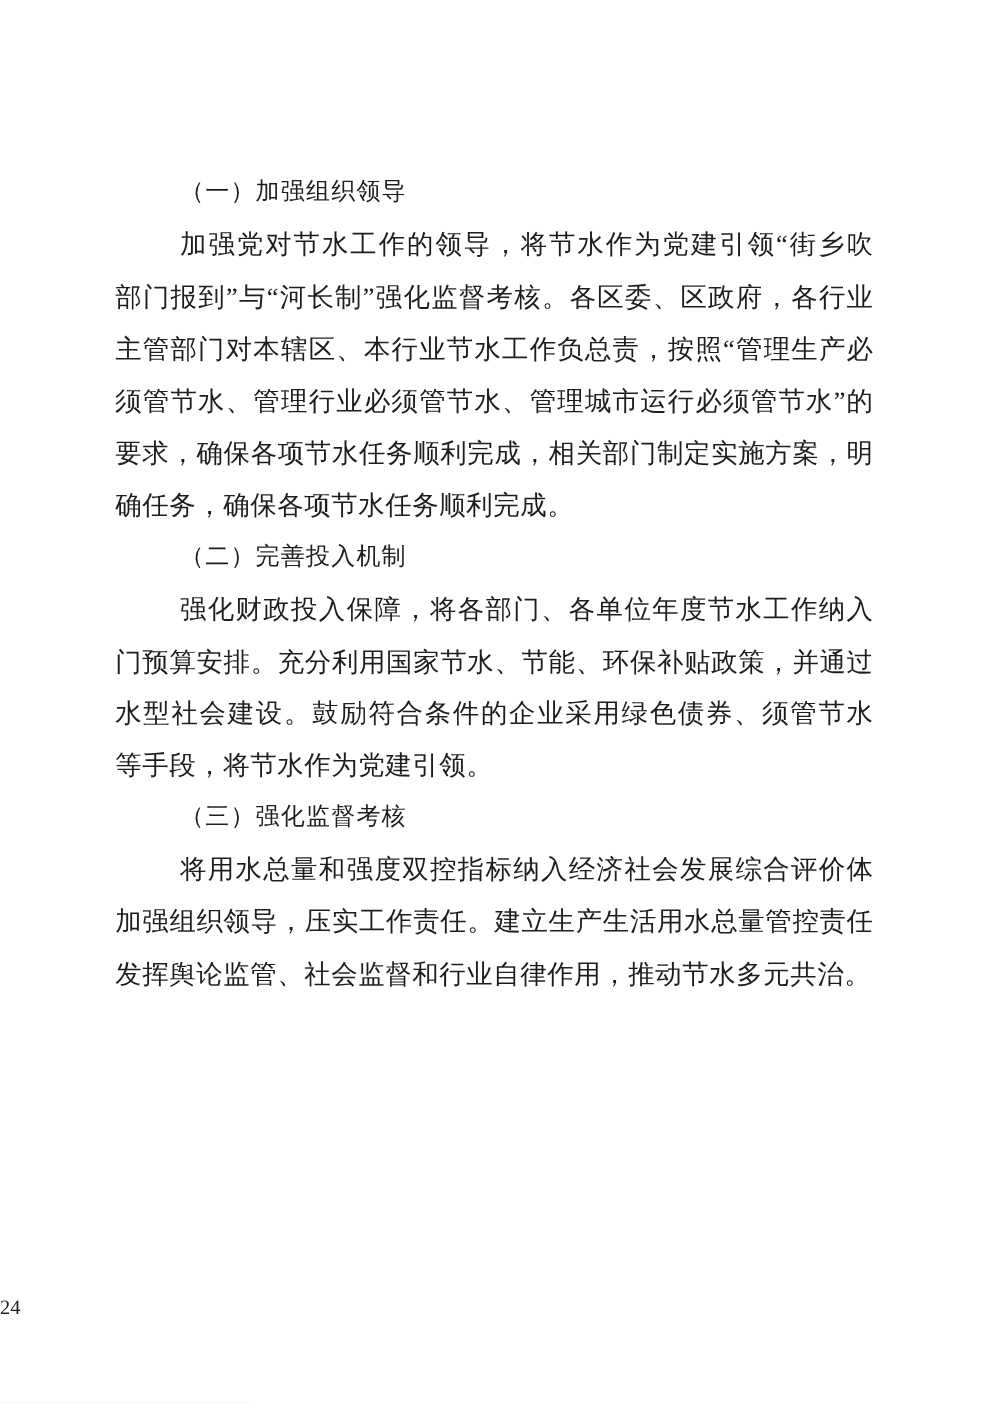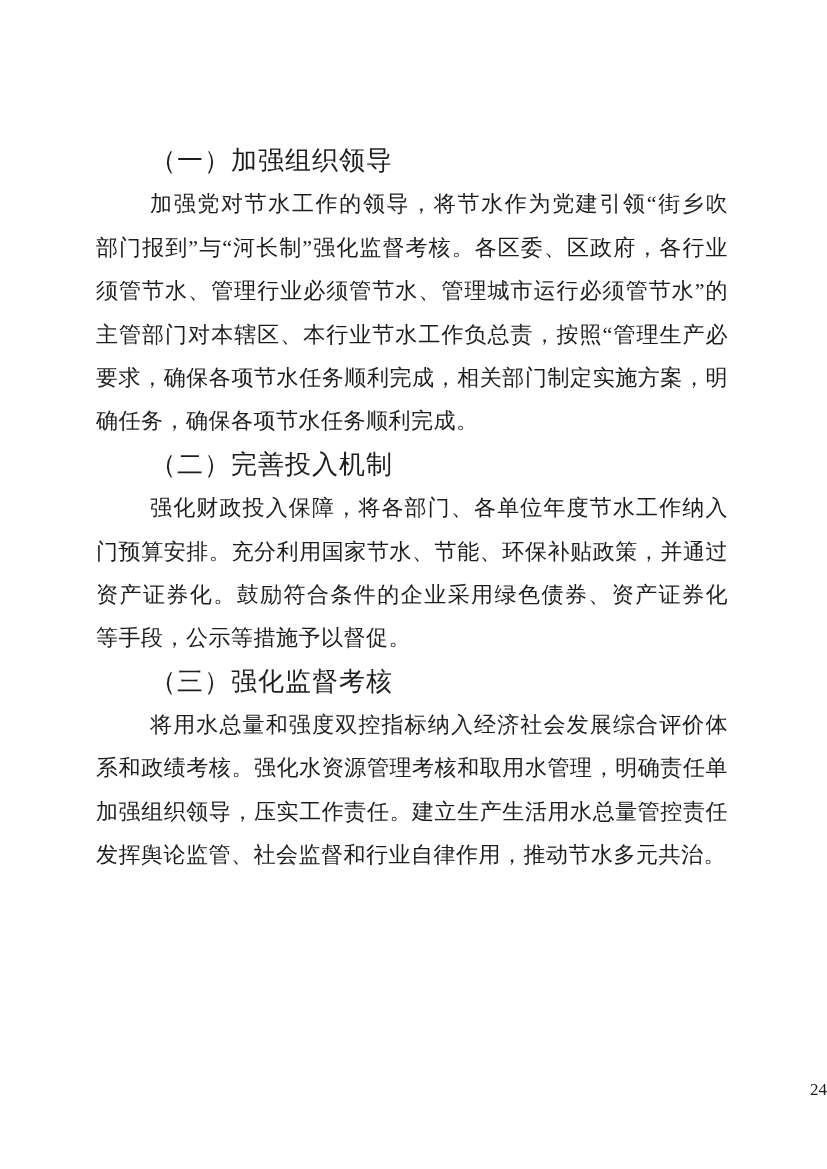--- a/index.html
+++ b/index.html
@@ -22,65 +22,64 @@
   .line {
     height: 43.4px;
     line-height: 43.4px;
     font-size: 22px;
     overflow: hidden;
     text-align: justify;
     text-align-last: justify;
     letter-spacing: 0.5px;
   }
   .line.heading {
-    font-size: 26px;
+    font-size: 20px;
     text-indent: 54px;
     text-align: right;
     text-align-last: left;
     letter-spacing: 1px;
   }
   .line.first { text-indent: 54px; }
   .line.end {
     text-align: center;
     text-align-last: left;
   }
   .page-number {
     position: absolute;
     left: 0;
     right: 0;
     top: 1078px;
     height: 24px;
     line-height: 24px;
-    text-align: right;
+    text-align: left;
     font-size: 17px;
     color: #1d1d1d;
   }
 </style>
 </head>
 <body>
 
 <div class="page">
   <div class="doc-body">
 
     <div class="line heading">（一）加强组织领导</div>
     <div class="line first">加强党对节水工作的领导，将节水作为党建引领“街乡吹哨、</div>
     <div class="line">部门报到”与“河长制”强化监督考核。各区委、区政府，各行业</div>
+    <div class="line">主管部门对本辖区、本行业节水工作负总责，按照“管理生产必</div>
     <div class="line">须管节水、管理行业必须管节水、管理城市运行必须管节水”的</div>
-    <div class="line">主管部门对本辖区、本行业节水工作负总责，按照“管理生产必</div>
     <div class="line">要求，确保各项节水任务顺利完成，相关部门制定实施方案，明</div>
     <div class="line end">确任务，确保各项节水任务顺利完成。</div>
 
     <div class="line heading">（二）完善投入机制</div>
     <div class="line first">强化财政投入保障，将各部门、各单位年度节水工作纳入部</div>
     <div class="line">门预算安排。充分利用国家节水、节能、环保补贴政策，并通过</div>
-    <div class="line">资产证券化。鼓励符合条件的企业采用绿色债券、资产证券化</div>
-    <div class="line end">等手段，公示等措施予以督促。</div>
+    <div class="line">水型社会建设。鼓励符合条件的企业采用绿色债券、须管节水</div>
+    <div class="line end">等手段，将节水作为党建引领。</div>
 
     <div class="line heading">（三）强化监督考核</div>
     <div class="line first">将用水总量和强度双控指标纳入经济社会发展综合评价体</div>
-    <div class="line">系和政绩考核。强化水资源管理考核和取用水管理，明确责任单</div>
     <div class="line">加强组织领导，压实工作责任。建立生产生活用水总量管控责任追</div>
     <div class="line end">发挥舆论监管、社会监督和行业自律作用，推动节水多元共治。</div>
 
   </div>
 
   <div class="page-number">24</div>
 </div>
 
 </body></html>

